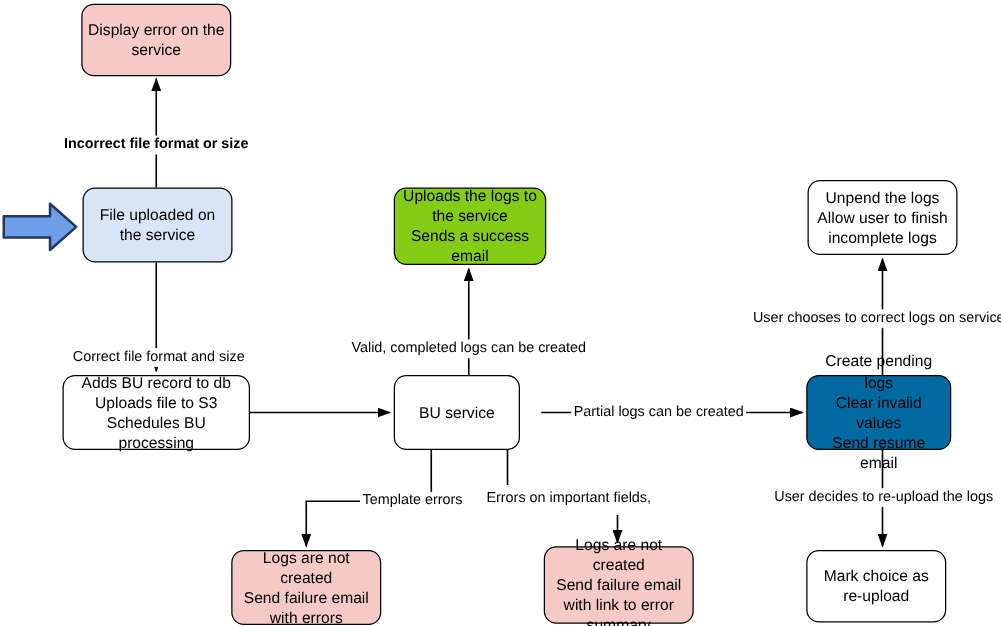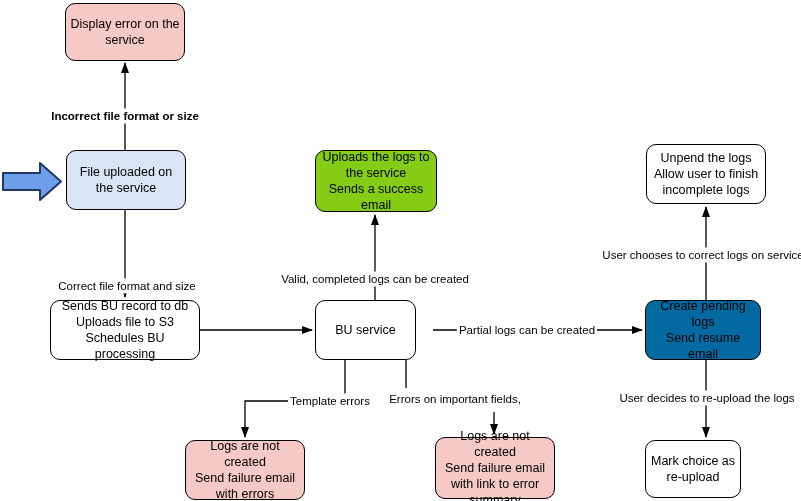--- a/index.html
+++ b/index.html
@@ -73,40 +73,41 @@
       <polygon points="3,173 40,173 40,163 61,181.5 40,200 40,190 3,190" fill="#6f9ee8" stroke="#1f3864" stroke-width="2" stroke-linejoin="round"></polygon>
     </svg>
   <div id="nodes-layer">
       <div class="node" style="left: 65px; top: 3px; width: 120px; height: 58px; background: rgb(244, 201, 198);">
         <div class="node-line">Display error on the service</div>
       </div>
       <div class="node" style="left: 66px; top: 150px; width: 120px; height: 60px; background: rgb(217, 228, 245);">
         <div class="node-line">File uploaded on the service</div>
       </div>
       <div class="node" style="left: 50px; top: 300px; width: 150px; height: 60px; background: rgb(255, 255, 255);">
-        <div class="node-line">Sends BU record to db</div>
+        <div class="node-line">Adds BU record to db</div>
         <div class="node-line">Uploads file to S3</div>
         <div class="node-line">Schedules BU processing</div>
       </div>
       <div class="node" style="left: 315px; top: 150px; width: 122px; height: 62px; background: #84cc16;">
         <div class="node-line">Uploads the logs to the service</div>
         <div class="node-line">Sends a success email</div>
       </div>
       <div class="node" style="left: 315px; top: 300px; width: 101px; height: 60px; background: rgb(255, 255, 255);">
         <div class="node-line">BU service</div>
       </div>
       <div class="node" style="left: 646px; top: 144px; width: 120px; height: 60px; background: rgb(255, 255, 255);">
         <div class="node-line">Unpend the logs</div>
         <div class="node-line">Allow user to finish incomplete logs</div>
       </div>
       <div class="node" style="left: 645px; top: 300px; width: 116px; height: 60px; background: #0369a1;">
         <div class="node-line">Create pending logs</div>
+        <div class="node-line">Clear invalid values</div>
         <div class="node-line">Send resume email</div>
       </div>
-      <div class="node" style="left: 645px; top: 440px; width: 96px; height: 58px; background: rgb(255, 255, 255);">
+      <div class="node" style="left: 645px; top: 440px; width: 112px; height: 58px; background: rgb(255, 255, 255);">
         <div class="node-line">Mark choice as re-upload</div>
       </div>
       <div class="node" style="left: 185px; top: 440px; width: 120px; height: 60px; background: rgb(244, 201, 198);">
         <div class="node-line">Logs are not created</div>
         <div class="node-line">Send failure email with errors</div>
       </div>
       <div class="node" style="left: 435px; top: 437px; width: 120px; height: 62px; background: rgb(244, 201, 198);">
         <div class="node-line">Logs are not created</div>
         <div class="node-line">Send failure email with link to error summary</div>
       </div>

